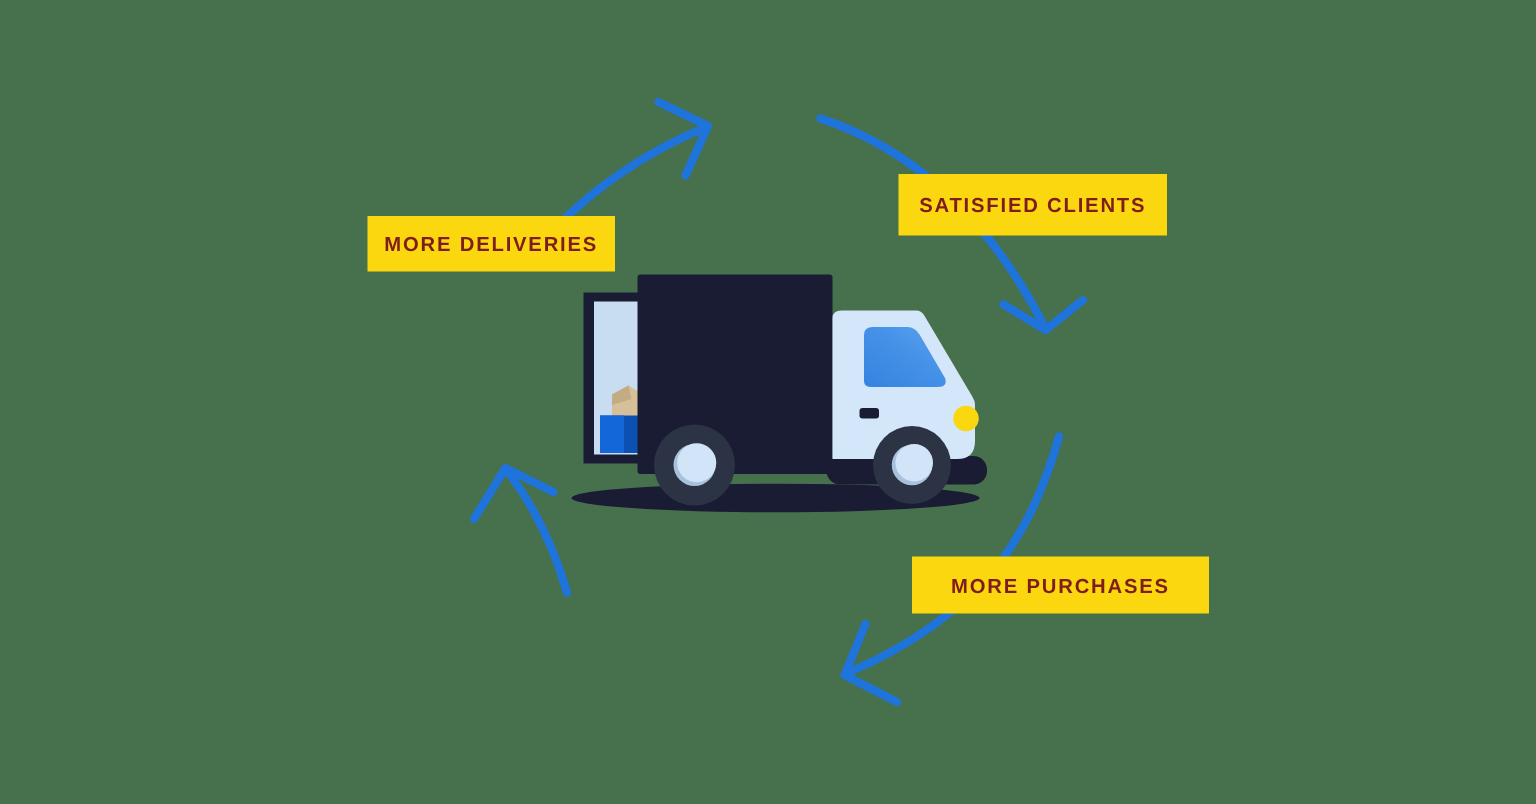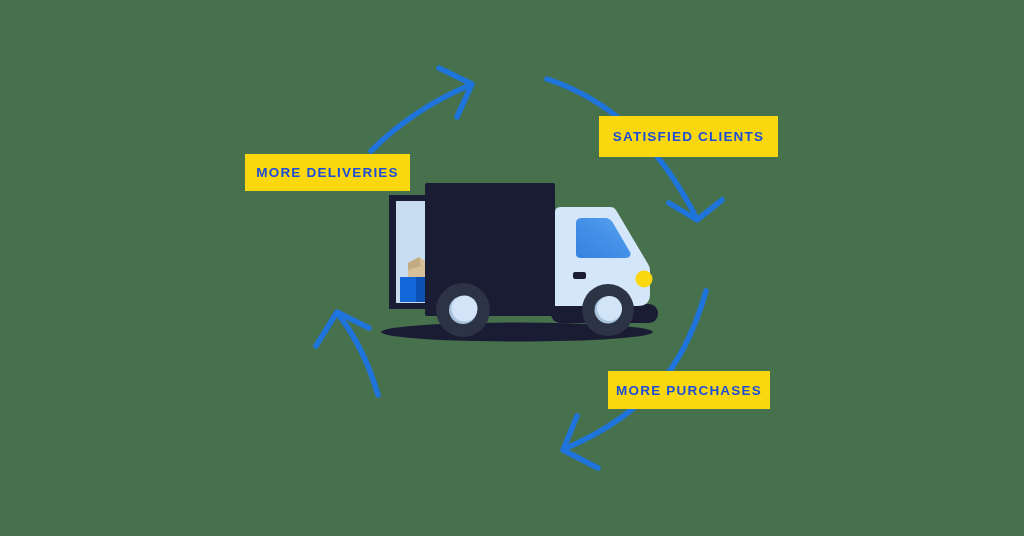--- a/index.html
+++ b/index.html
@@ -8,28 +8,28 @@
     font-family: "Liberation Sans", sans-serif;
   }
   .stage {
     position: relative; width: 1024px; height: 536px;
     background: #47704D;
   }
   .stage svg { position: absolute; left: 0; top: 0; z-index: 1; }
   .cycle-label {
     position: absolute; z-index: 2;
     background: #FBD70F;
-    color: #1d4ed8;
+    color: #7f1d1d;
     display: flex; align-items: center; justify-content: center;
     font-weight: bold; font-size: 13.5px; letter-spacing: 1.2px;
     text-transform: uppercase; white-space: nowrap;
   }
-  .lbl-more-deliveries   { left: 245px; top: 154px; width: 165px; height: 37px; }
+  .lbl-more-deliveries   { left: 245px; top: 144px; width: 165px; height: 37px; }
   .lbl-satisfied-clients { left: 599px; top: 116px; width: 179px; height: 41px; }
-  .lbl-more-purchases    { left: 608px; top: 371px; width: 162px; height: 38px; }
+  .lbl-more-purchases    { left: 608px; top: 371px; width: 198px; height: 38px; }
   .lbl-increased-profits { left: 282px; top: 397px; width: 179px; height: 40px; }
 </style>
 </head>
 <body>
 
 <div class="stage">
 
   <svg width="1024" height="536" viewBox="0 0 1024 536">
     <defs>
       <linearGradient id="winGrad" x1="0" y1="1" x2="1" y2="0">

